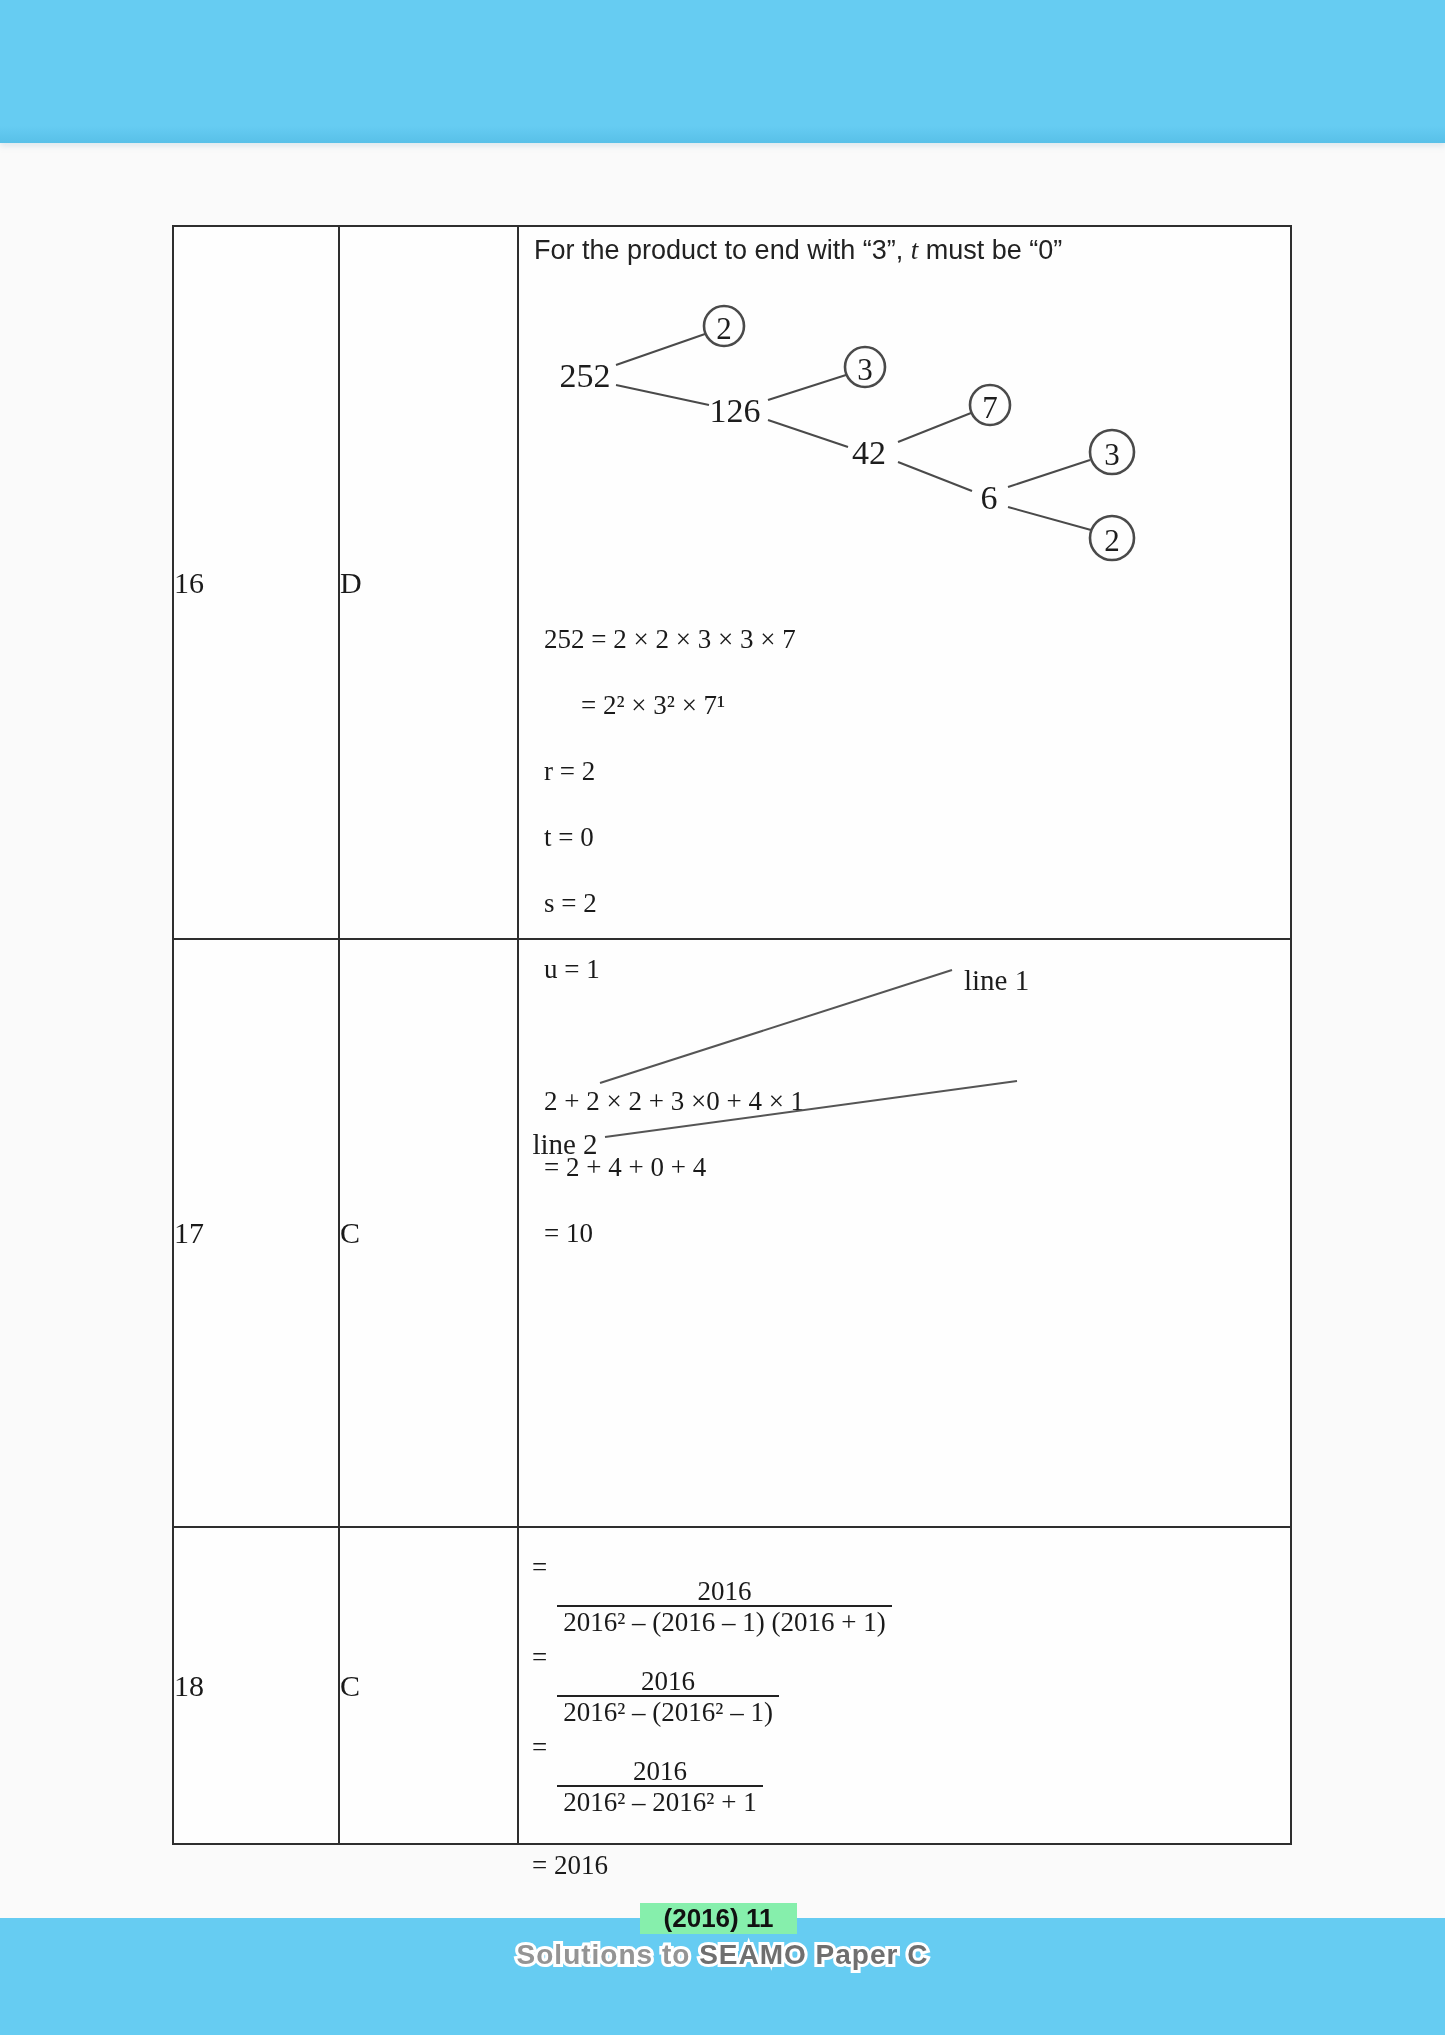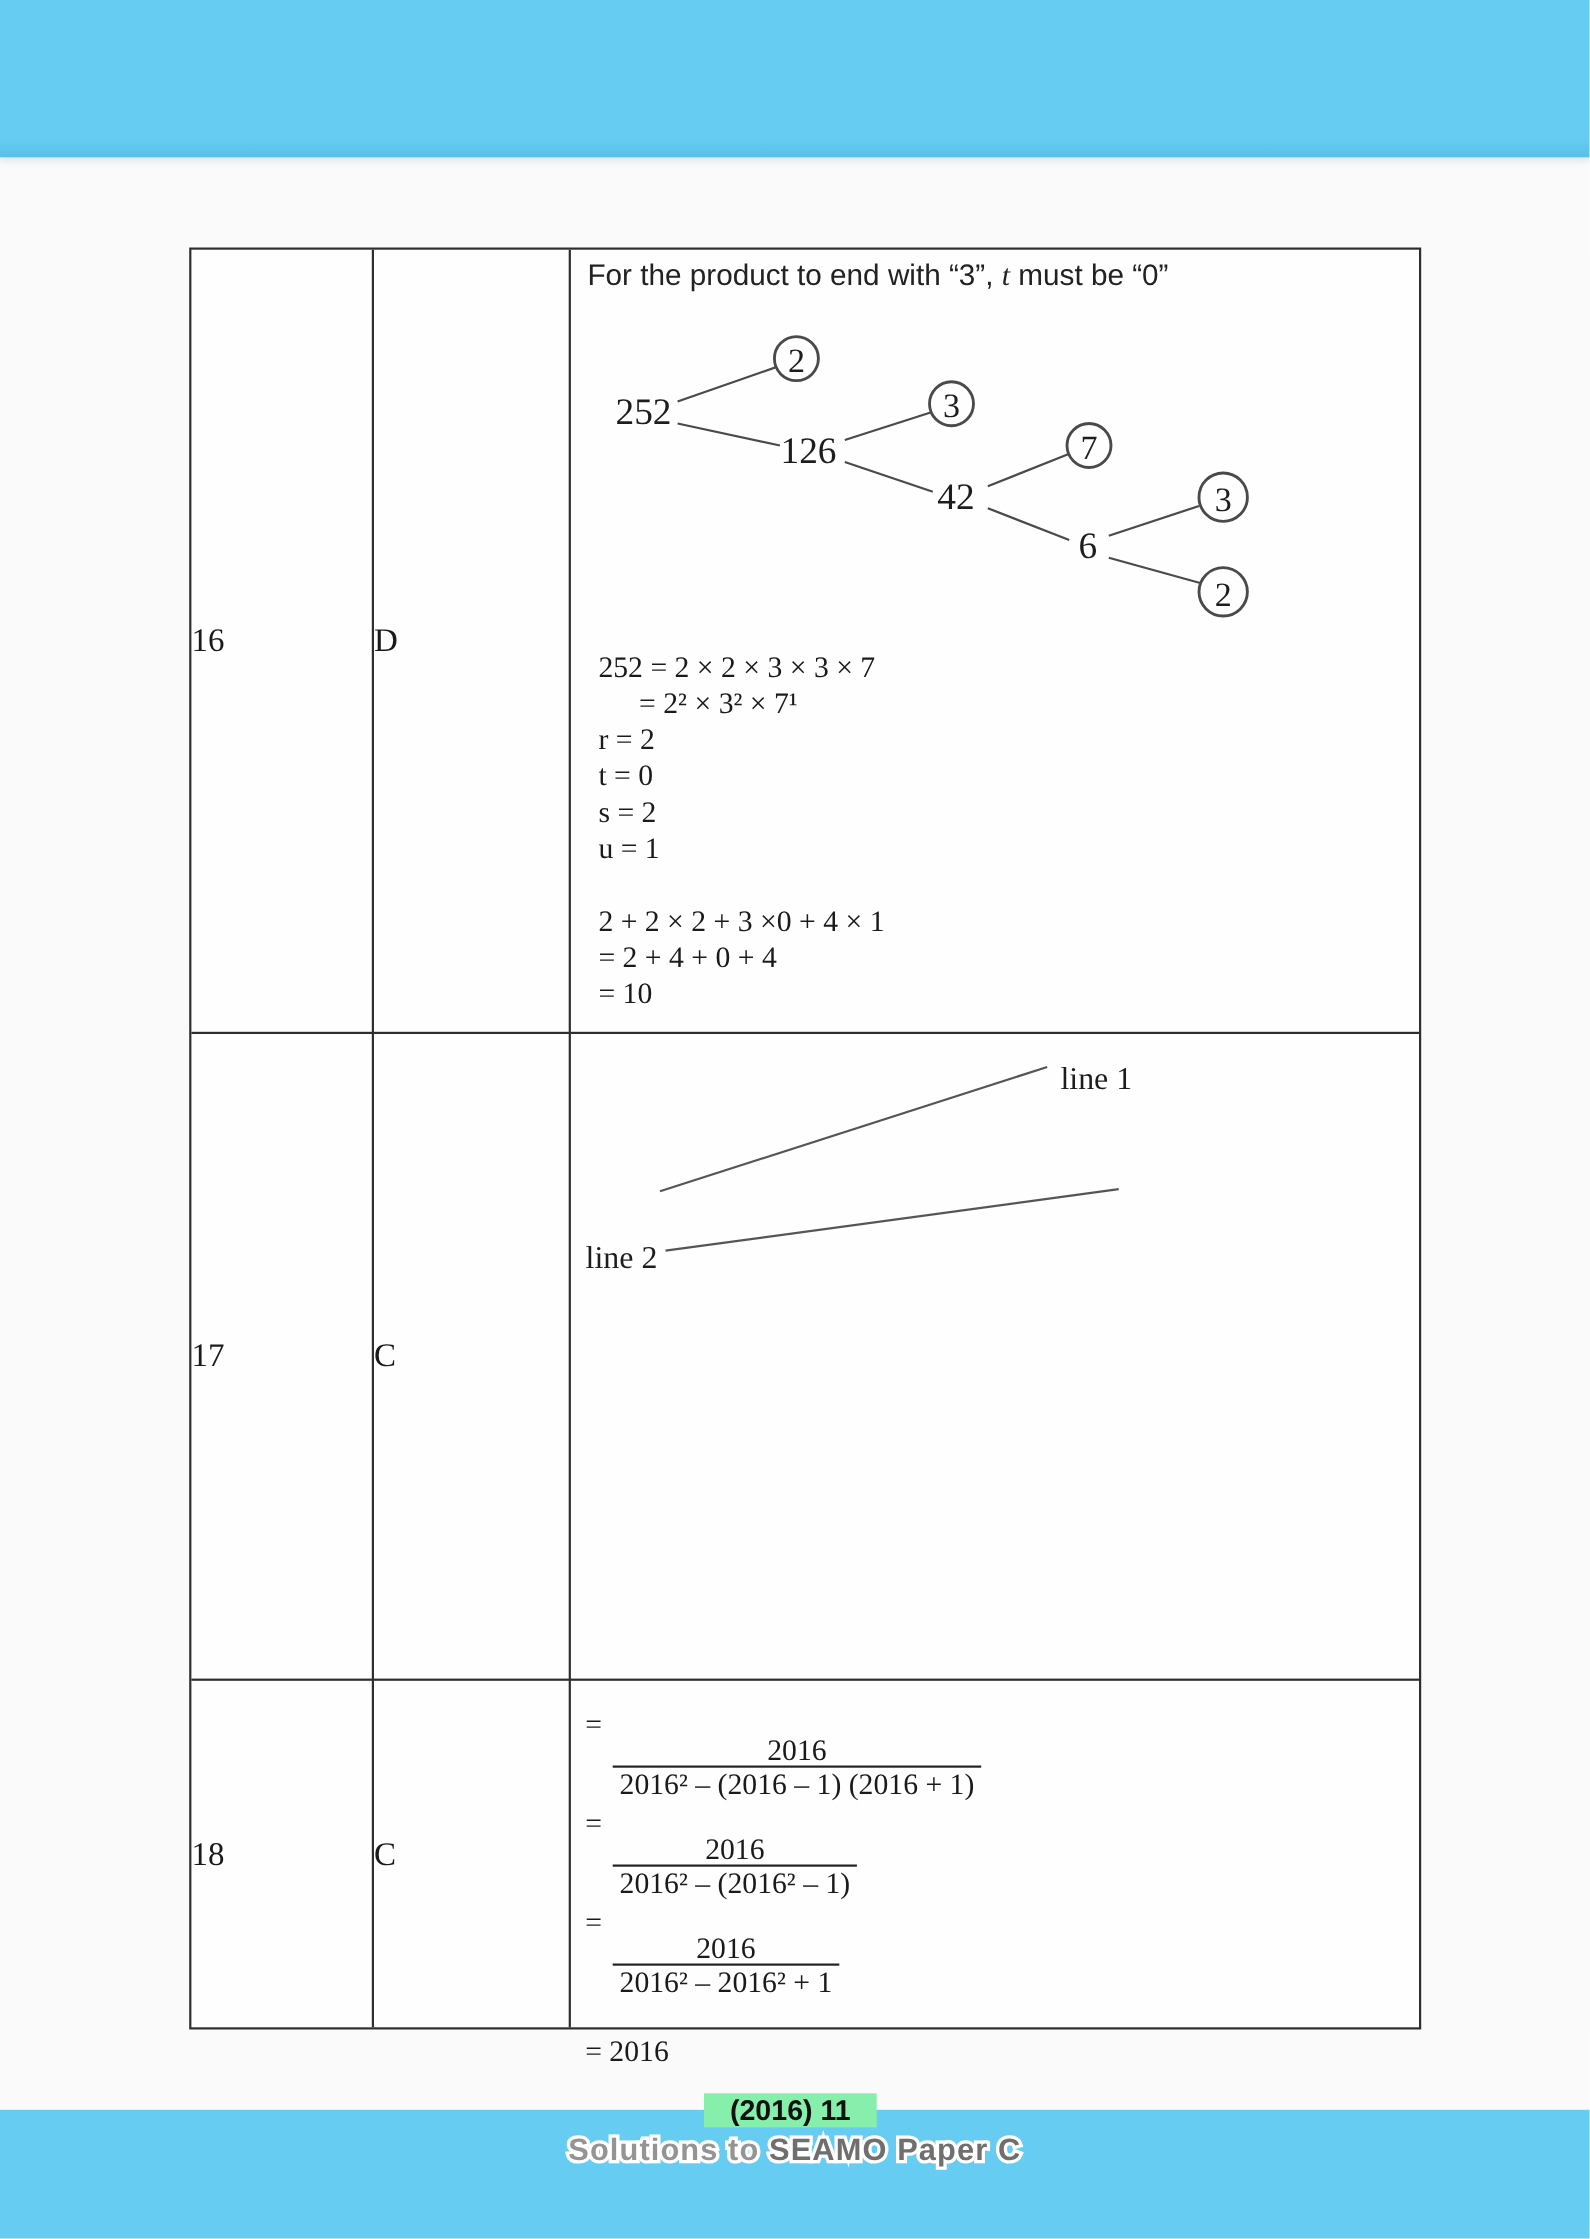--- a/index.html
+++ b/index.html
@@ -39,21 +39,21 @@
     font-family:"Liberation Sans", sans-serif;font-size:27px;color:#222;white-space:nowrap;
   }
   .q16-title i{font-family:"Liberation Serif", serif;}
   .tree-svg{position:absolute;left:0;top:0;pointer-events:none;}
   .tree-svg text{font-family:"Liberation Serif", serif;fill:#1d1d1d;}
   .tree-svg .node-label{font-size:34px;}
   .tree-svg .circ-label{font-size:31px;}
   .tree-svg circle{fill:none;stroke:#4a4a4a;stroke-width:2.6;}
   .tree-svg line{stroke:#4a4a4a;stroke-width:2;}
   .q16-eqs{position:absolute;left:25px;top:363px;}
-  .m-line{height:33px;line-height:33px;white-space:nowrap;}
+  .m-line{height:33px;line-height:33px;white-space:nowrap;margin-top:33px;}
   .m-line.ind37{padding-left:37px;}
   
   .lines-svg{position:absolute;left:0;top:0;pointer-events:none;}
   .lines-svg line{stroke:#555;stroke-width:2;}
   .lines-svg text{font-family:"Liberation Serif", serif;font-size:29px;fill:#1d1d1d;}
   .q17-work{position:absolute;left:16px;top:237px;}
   .m-line.ind74{padding-left:74px;}
   
   .q18-wrap{position:absolute;left:13px;top:24px;}
   .frac-row{display:flex;align-items:flex-start;margin-bottom:5px;white-space:nowrap;}

